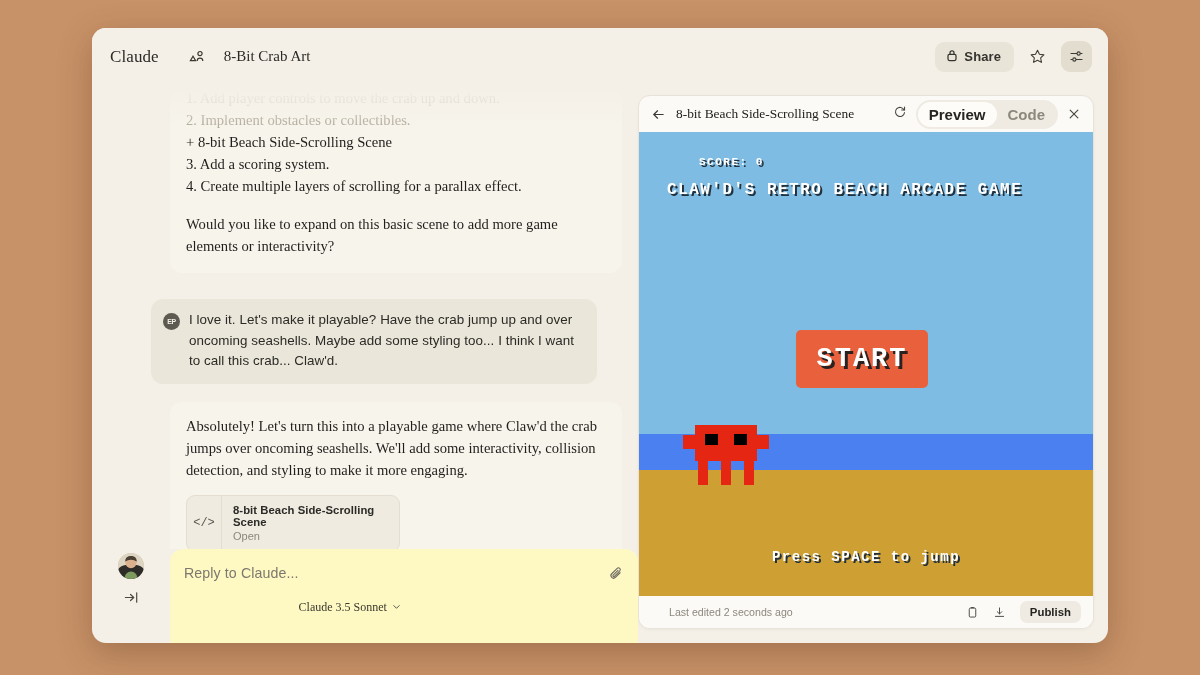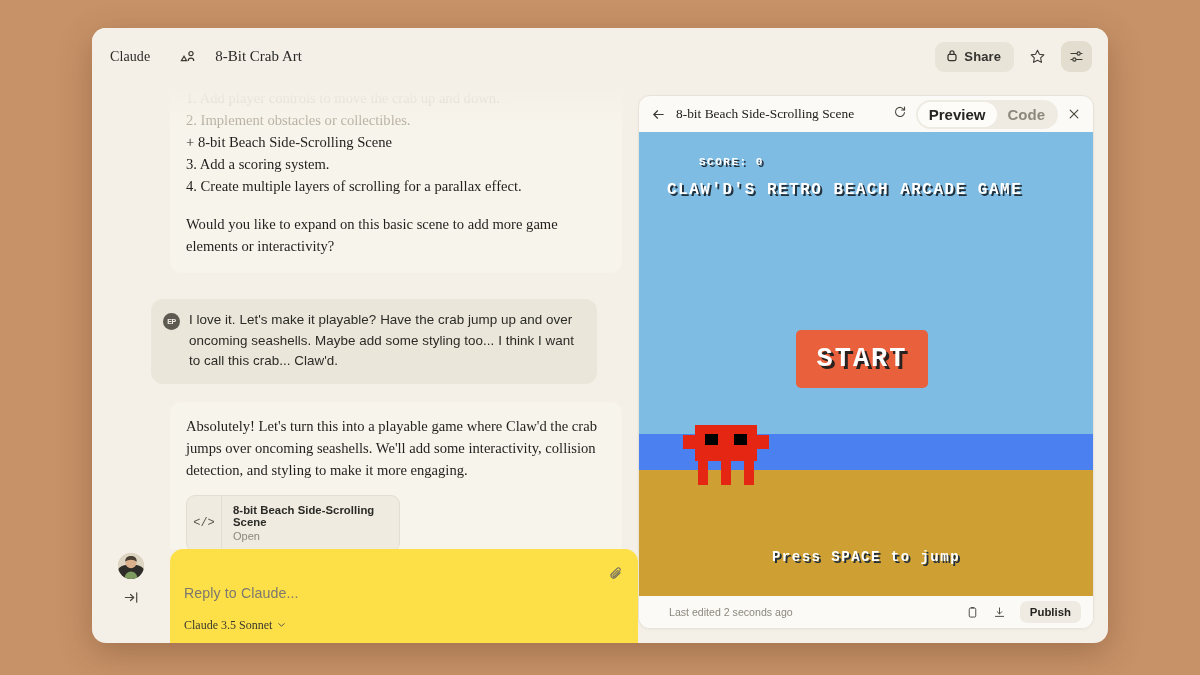--- a/index.html
+++ b/index.html
@@ -32,21 +32,21 @@
   
   #topbar {
     height: 57px; flex: 0 0 57px;
     display: flex; align-items: center;
     padding: 0 16px 0 18px;
     background: #f4f0e8;
     position: relative; z-index: 5;
   }
   #brand {
     font-family: "Liberation Serif", serif;
-    font-size: 14px; color: #2b2a27; letter-spacing: .1px;
+    font-size: 17px; color: #2b2a27; letter-spacing: .1px;
   }
   #project-chip {
     display: flex; align-items: center; gap: 19px;
     margin-left: 30px;
     font-family: "Liberation Serif", serif;
     font-size: 15px; color: #2b2a27;
   }
   #project-chip svg { display:block; }
   #topbar-right {
     margin-left: auto; display: flex; align-items: center; gap: 8px;
@@ -158,26 +158,26 @@
     width: 78px; flex: 0 0 78px;
     display: flex; flex-direction: column; align-items: center;
     padding-top: 4px; gap: 10px;
   }
   #avatar {
     width: 26px; height: 26px; border-radius: 50%;
     overflow: hidden; background: #cfc6b4; position: relative;
   }
   #composer {
     flex: 1; margin-right: 0;
-    background: #fde047;
+    background: #fef9c3;
     border-radius: 13px 13px 0 0;
     padding: 16px 14px 10px 14px;
     min-height: 68px;
     position: relative;
-    display: flex; flex-direction: column; justify-content: flex-end;
+    display: flex; flex-direction: row;
   }
   #composer-placeholder {
     font-size: 14.2px; color: #7d786e; letter-spacing: .1px;
   }
   #clip-btn {
     position: absolute; right: 10px; top: 12px;
     width: 24px; height: 24px;
     display: flex; align-items: center; justify-content: center;
     color: #6e6a61; cursor: pointer;
   }

